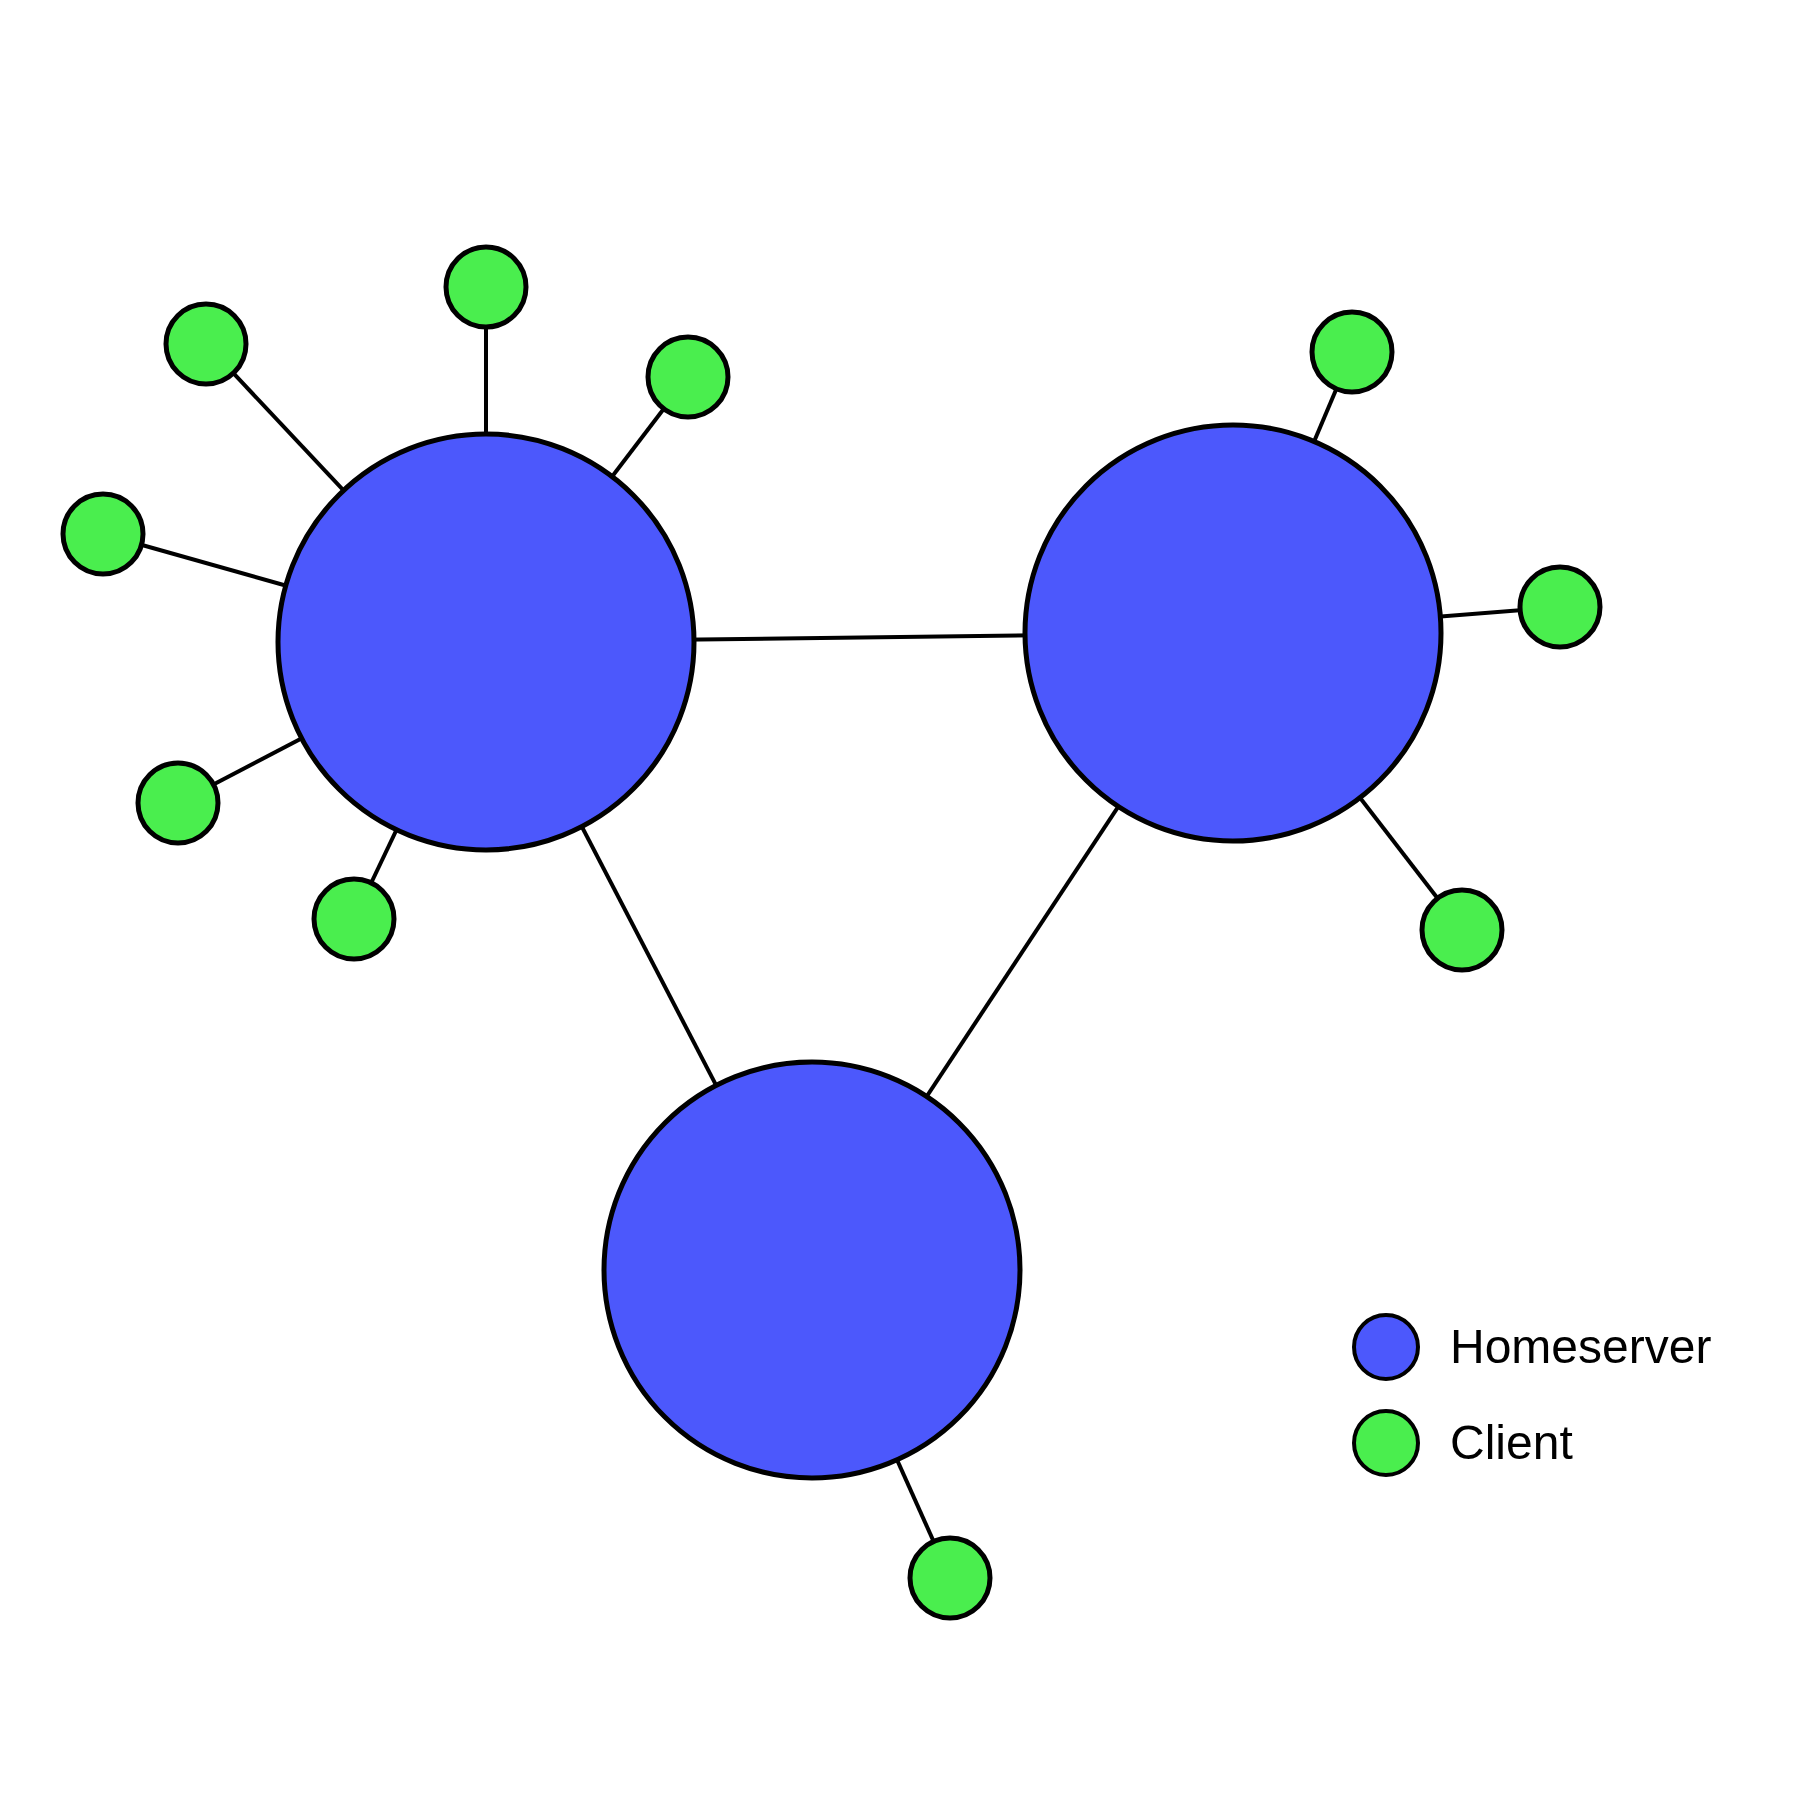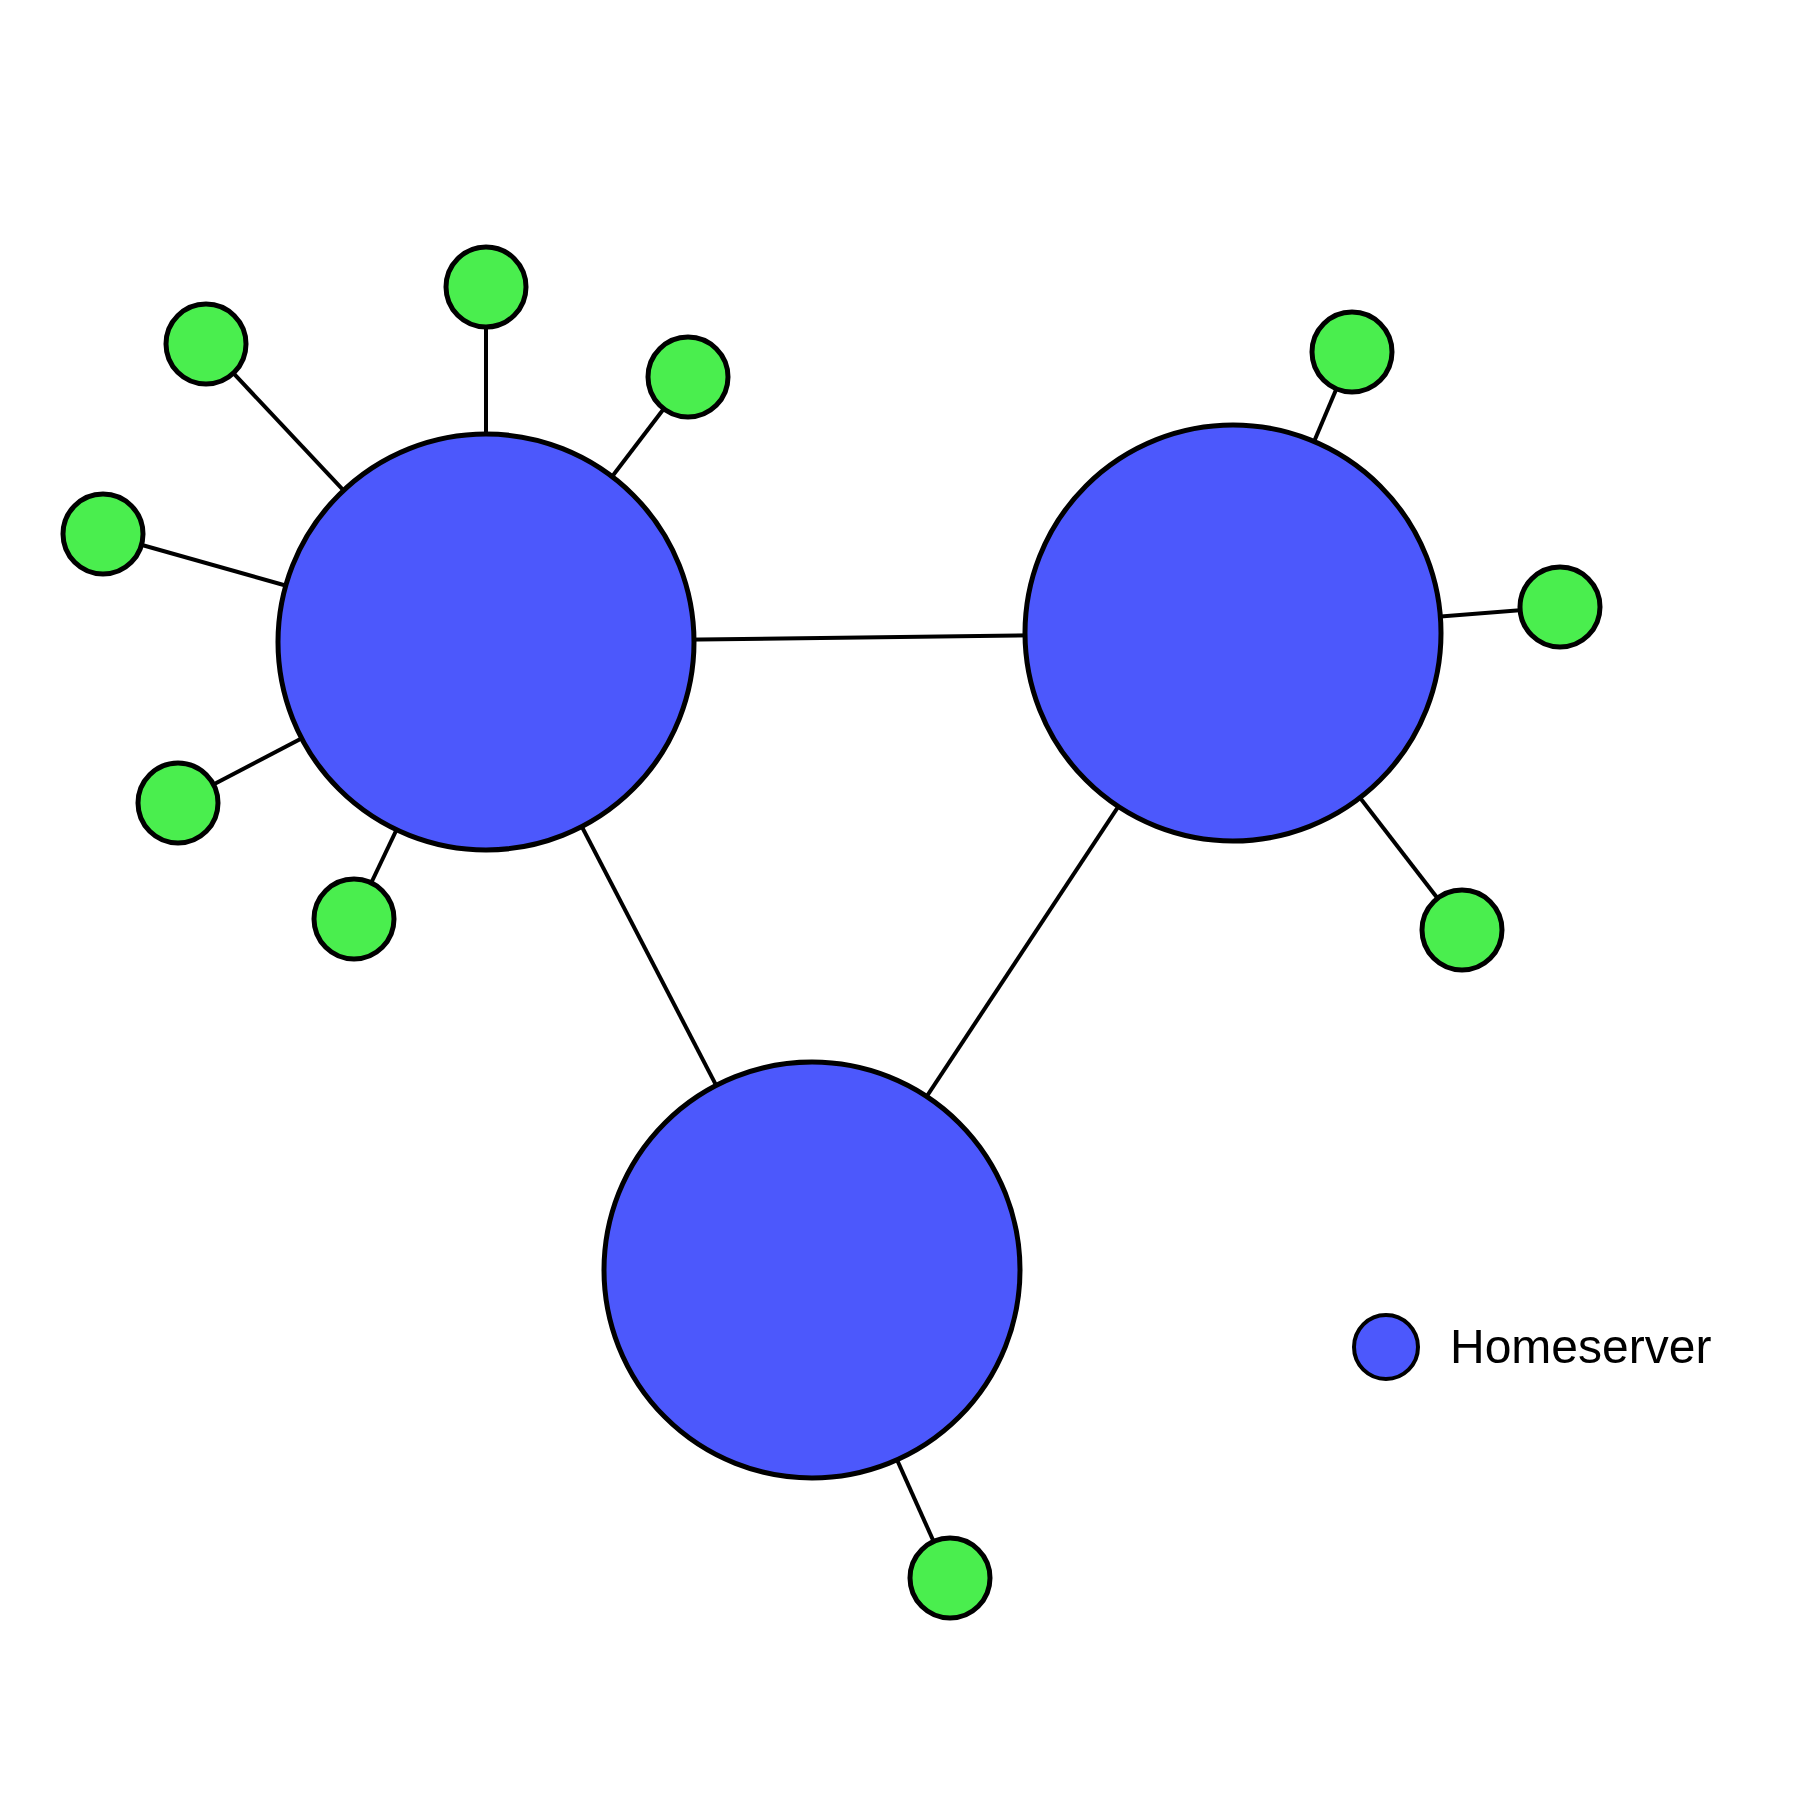--- a/index.html
+++ b/index.html
@@ -85,15 +85,19 @@
       <circle cx="1560" cy="607" r="40" fill="#4aee4e" stroke="#000000" stroke-width="5"></circle>
       <circle cx="1462" cy="930" r="40" fill="#4aee4e" stroke="#000000" stroke-width="5"></circle>
       <circle cx="950" cy="1578" r="40" fill="#4aee4e" stroke="#000000" stroke-width="5"></circle>
     </svg>
 
   <div class="legend">
     <div class="legend-row">
       <span class="legend-swatch" style="background: rgb(76, 88, 252); border-width: 4px;"></span>
       <span class="legend-label">Homeserver</span>
     </div>
+    <div class="legend-row">
+      <span class="legend-swatch" style="background: rgb(74, 238, 78); border-width: 4px;"></span>
+      <span class="legend-label">Client</span>
+    </div>
   </div>
 
 </div>
 
 </body></html>

